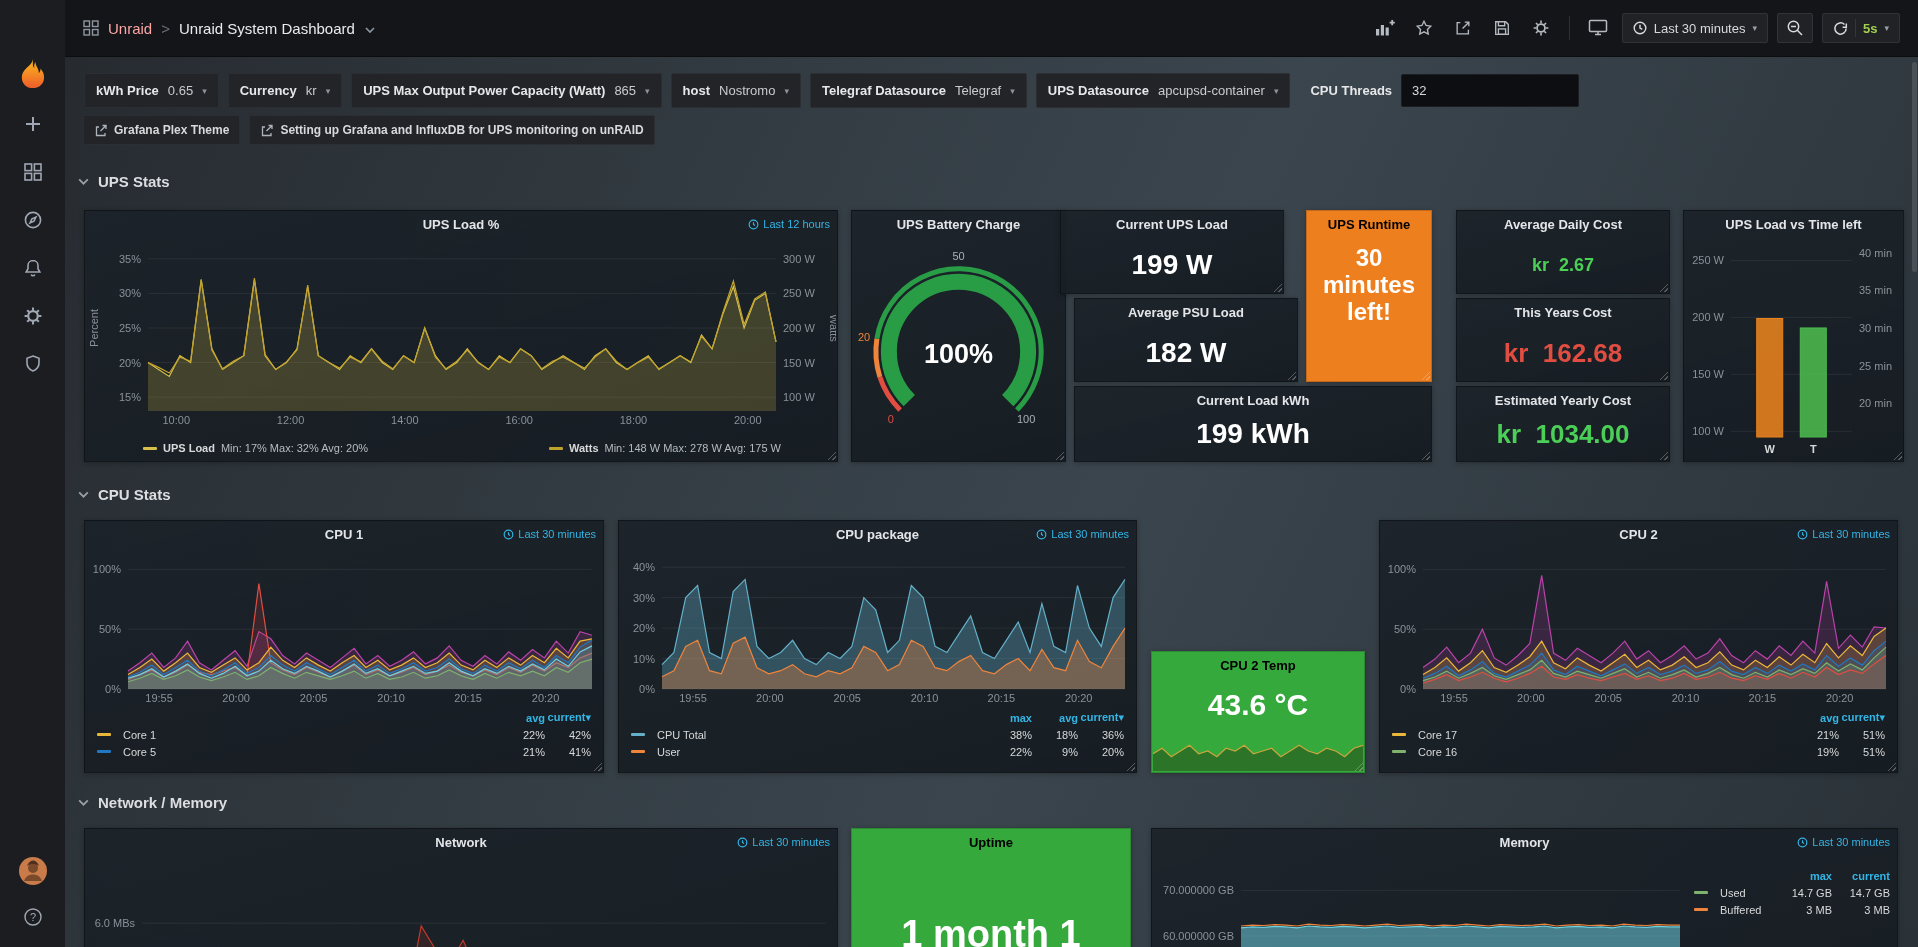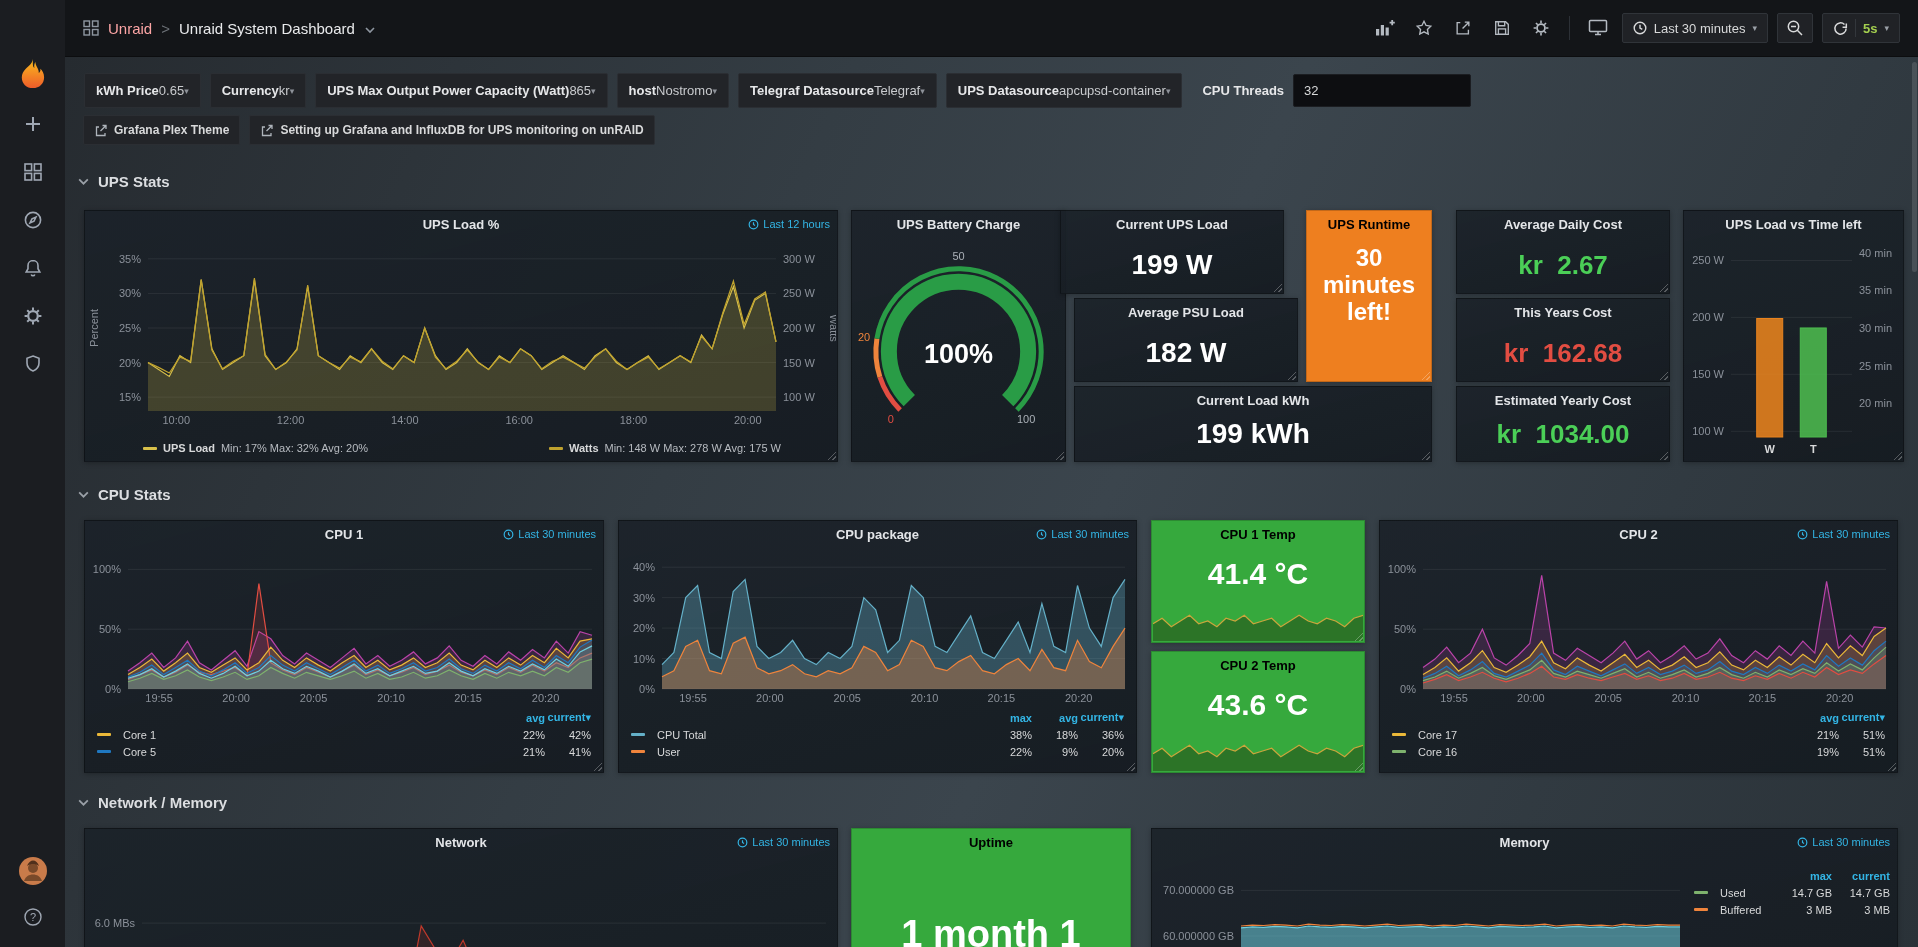--- a/index.html
+++ b/index.html
@@ -31,21 +31,21 @@
   .btn .caret{font-family:"DejaVu Sans",sans-serif;font-size:9px;color:#9aa0a7;}
   .refresh-int{color:#a3cf4f;font-weight:bold;}
   .btn-inner-div{width:1px;height:18px;background:#33373c;}
 
   
   .content{position:absolute;left:65px;top:57px;width:1853px;height:890px;overflow:hidden;
     background:linear-gradient(115deg,#262b30 0%,#343d44 35%,#3b454d 55%,#313a41 80%,#2a3238 100%);}
 
   
   .varrow{position:absolute;left:19px;top:16px;right:10px;display:flex;gap:9px;align-items:center;}
-  .vchip{height:33px;background:#222428;border:1px solid #2b2e33;border-radius:2px;display:flex;align-items:center;padding:0 11px;cursor:pointer;}
+  .vchip{height:33px;background:#222428;border:1px solid #2b2e33;border-radius:2px;display:flex;align-items:center;gap:9px;padding:0 11px;cursor:pointer;}
   .vlabel{font-size:13px;font-weight:bold;color:#e6e7e9;}
   .vvalue{font-size:13px;color:#c9cbce;}
   .vcaret{font-family:"DejaVu Sans",sans-serif;font-size:9px;color:#8e9299;}
   .var-input{width:178px;height:33px;background:#0d0e11;border:1px solid #1b1d21;border-radius:2px;color:#d8d9da;font-size:13px;padding:0 10px;box-sizing:border-box;font-family:inherit;}
   .linkrow{position:absolute;left:18px;top:58px;display:flex;gap:9px;}
   .lchip{height:28px;background:#222428;border:1px solid #2b2e33;border-radius:2px;display:flex;align-items:center;gap:7px;padding:0 10px;font-size:12px;font-weight: bold;color:#d8d9da;cursor:pointer;}
   .lchip svg{color:#aeb4bb;}
 
   
   .rowhead{position:absolute;display:flex;align-items:center;gap:8px;font-size:15px;font-weight:bold;color:#dcdee1;cursor:pointer;}
@@ -407,21 +407,21 @@
       <div class="phead">
           <span>UPS Runtime</span>
         </div>
       <div class="runtime-val">30 minutes left!</div>
     </div>
 
     <div class="panel" style="left:1391px;top:153px;width:214px;height:84px;">
       <div class="phead">
           <span>Average Daily Cost</span>
         </div>
-      <div class="statv green-text" style="top:30px;bottom:4px;font-size:26px;">kr  2.67</div>
+      <div class="statv green-text" style="top:30px;bottom:4px;font-size:18px;">kr  2.67</div>
     </div>
 
     <div class="panel" style="left:1009px;top:241px;width:224px;height:84px;">
       <div class="phead">
           <span>Average PSU Load</span>
         </div>
       <div class="statv" style="top:30px;bottom:4px;font-size:28px;">182 W</div>
     </div>
 
     <div class="panel" style="left:1391px;top:241px;width:214px;height:84px;">
@@ -584,30 +584,20 @@
               <i class="ldash" style="background: rgb(239, 132, 60);"></i>
               <span>User</span>
             </span>
           <span class="lc">22%</span>
           <span class="lc">9%</span>
           <span class="lc">20%</span>
         </div>
       </div>
     </div>
 
-    <div class="panel green" style="left:1086px;top:463px;width:214px;height:123px;">
-      <div class="phead">
-          <span>CPU 1 Temp</span>
-        </div>
-      <div class="temp-val">41.4 °C</div>
-      <div class="chart" style="left:1px;right:1px;bottom:1px;height:40px;"><svg width="210" height="40">
-            <path d="M0.0 22.8 L9.1 17.2 L18.3 25.7 L27.4 20.0 L36.5 14.3 L45.7 22.8 L54.8 20.0 L63.9 25.7 L73.0 17.2 L82.2 20.0 L91.3 14.3 L100.4 22.8 L109.6 20.0 L118.7 17.2 L127.8 25.7 L137.0 20.0 L146.1 14.3 L155.2 20.0 L164.3 22.8 L173.5 17.2 L182.6 20.0 L191.7 25.7 L200.9 17.2 L210.0 14.3 L210 40 L0 40 Z" fill="rgba(32,42,10,0.42)" stroke="none"></path>
-            <path d="M0.0 22.8 L9.1 17.2 L18.3 25.7 L27.4 20.0 L36.5 14.3 L45.7 22.8 L54.8 20.0 L63.9 25.7 L73.0 17.2 L82.2 20.0 L91.3 14.3 L100.4 22.8 L109.6 20.0 L118.7 17.2 L127.8 25.7 L137.0 20.0 L146.1 14.3 L155.2 20.0 L164.3 22.8 L173.5 17.2 L182.6 20.0 L191.7 25.7 L200.9 17.2 L210.0 14.3 " fill="none" stroke="#caa63c" stroke-width="1.2"></path>
-          </svg></div>
-    </div>
 
     <div class="panel green" style="left:1086px;top:594px;width:214px;height:122px;">
       <div class="phead">
           <span>CPU 2 Temp</span>
         </div>
       <div class="temp-val">43.6 °C</div>
       <div class="chart" style="left:1px;right:1px;bottom:1px;height:40px;"><svg width="210" height="40">
             <path d="M0.0 22.8 L9.1 17.2 L18.3 25.7 L27.4 20.0 L36.5 14.3 L45.7 22.8 L54.8 20.0 L63.9 25.7 L73.0 17.2 L82.2 20.0 L91.3 14.3 L100.4 22.8 L109.6 20.0 L118.7 17.2 L127.8 25.7 L137.0 20.0 L146.1 14.3 L155.2 20.0 L164.3 22.8 L173.5 17.2 L182.6 20.0 L191.7 25.7 L200.9 17.2 L210.0 14.3 L210 40 L0 40 Z" fill="rgba(32,42,10,0.42)" stroke="none"></path>
             <path d="M0.0 22.8 L9.1 17.2 L18.3 25.7 L27.4 20.0 L36.5 14.3 L45.7 22.8 L54.8 20.0 L63.9 25.7 L73.0 17.2 L82.2 20.0 L91.3 14.3 L100.4 22.8 L109.6 20.0 L118.7 17.2 L127.8 25.7 L137.0 20.0 L146.1 14.3 L155.2 20.0 L164.3 22.8 L173.5 17.2 L182.6 20.0 L191.7 25.7 L200.9 17.2 L210.0 14.3 " fill="none" stroke="#caa63c" stroke-width="1.2"></path>
           </svg></div>

